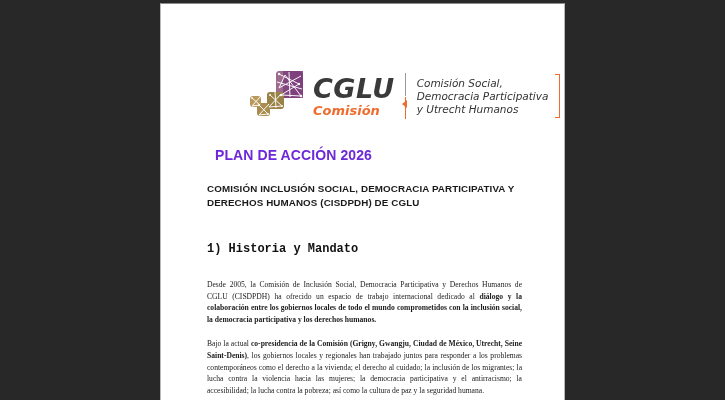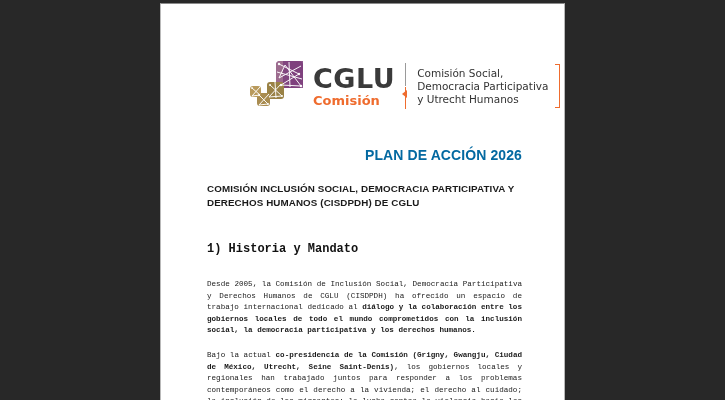--- a/index.html
+++ b/index.html
@@ -33,24 +33,25 @@
     border-left: 1px solid #b9b9b9;
     border-right: 1px solid #b9b9b9;
     box-sizing: border-box;
     overflow: hidden;
   }
 
   
   .logo-wrap {
     position: absolute;
     left: 88px;
-    top: 52px;
+    top: 62px;
     display: flex;
     align-items: center;
     height: 60px;
+    font-style: italic;
   }
 
   .logo-mark {
     width: 58px;
     height: 52px;
     position: relative;
     margin-right: 6px;
   }
   .logo-mark svg { display: block; }
 
@@ -135,24 +136,23 @@
     left: 46px;
     top: 142px;
     width: 315px;
   }
 
   .doc-title {
     font-family: "Liberation Sans", sans-serif;
     font-weight: bold;
     font-size: 14px;
     line-height: 18px;
-    color: #0369a1;
-    margin: 0 0 18px 0;
+    color: #6d28d9;
+    margin: 0 0 18px 8px;
     letter-spacing: 0.1px;
-    text-align: right;
   }
 
   .doc-subtitle {
     font-family: "Liberation Sans", sans-serif;
     font-size: 9.8px;
     line-height: 14px;
     color: #1a1a1a;
     margin: 0 0 34px 0;
     letter-spacing: 0.1px;
   }
@@ -160,21 +160,21 @@
   .section-head {
     font-family: Liberation Mono, monospace;
     font-weight: bold;
     font-size: 12px;
     line-height: 11px;
     color: #111111;
     margin: 0 0 24px 0;
   }
 
   .para {
-    font-family: Liberation Mono, monospace;
+    font-family: Liberation Serif, serif;
     font-size: 7.6px;
     line-height: 11.6px;
     color: #1a1a1a;
     text-align: justify;
     margin: 0 0 13px 0;
   }
   .para b { font-weight: bold; }
 </style>
 </head>
 <body>

